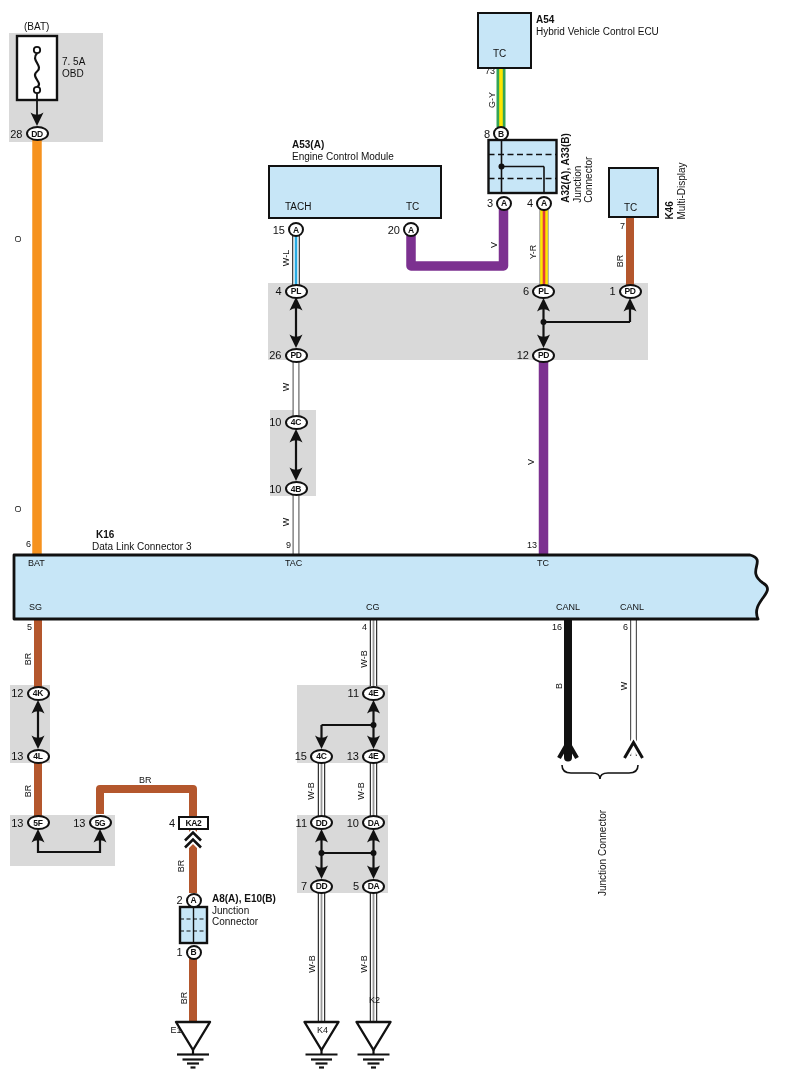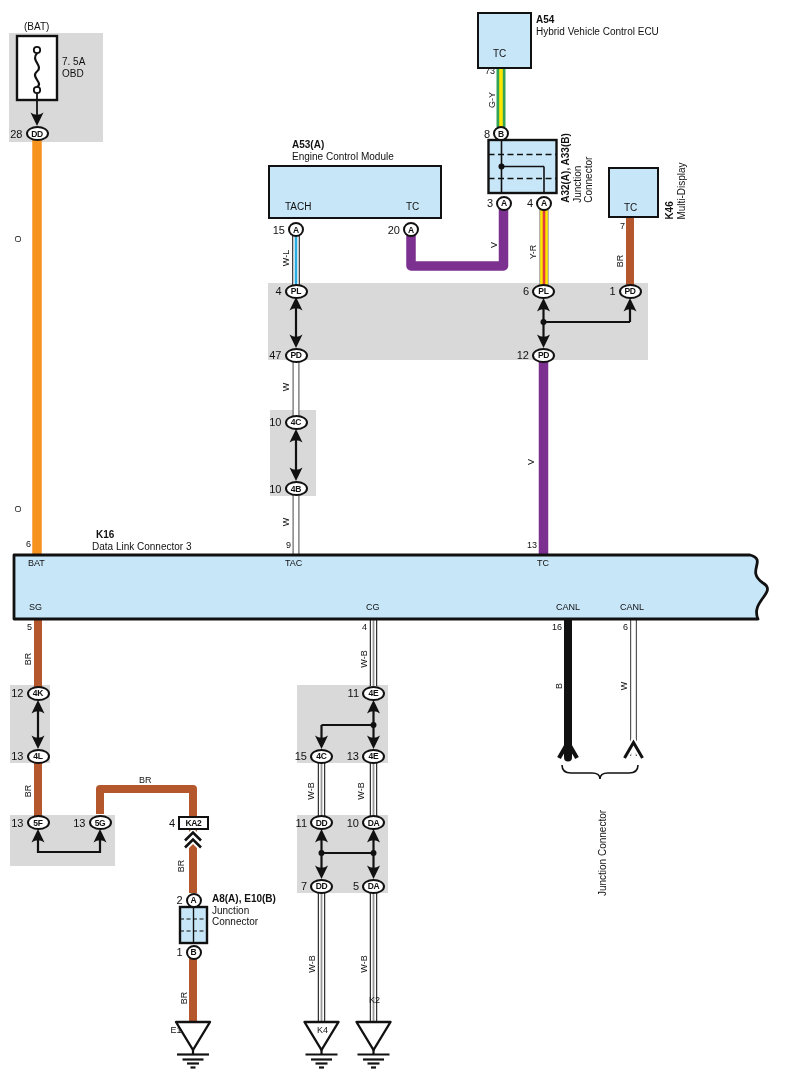--- a/index.html
+++ b/index.html
@@ -313,21 +313,21 @@
   </div>
   <div class="conn" style="left:403px;top:222px">
     <span class="pinnum">20</span>
     <span class="oval w1">A</span>
   </div>
   <div class="conn" style="left:284.5px;top:283.5px">
     <span class="pinnum">4</span>
     <span class="oval w2">PL</span>
   </div>
   <div class="conn" style="left:284.5px;top:347.5px">
-    <span class="pinnum">47</span>
+    <span class="pinnum">26</span>
     <span class="oval w2">PD</span>
   </div>
   <div class="conn" style="left:532px;top:283.5px">
     <span class="pinnum">6</span>
     <span class="oval w2">PL</span>
   </div>
   <div class="conn" style="left:618.5px;top:283.5px">
     <span class="pinnum">1</span>
     <span class="oval w2">PD</span>
   </div>

